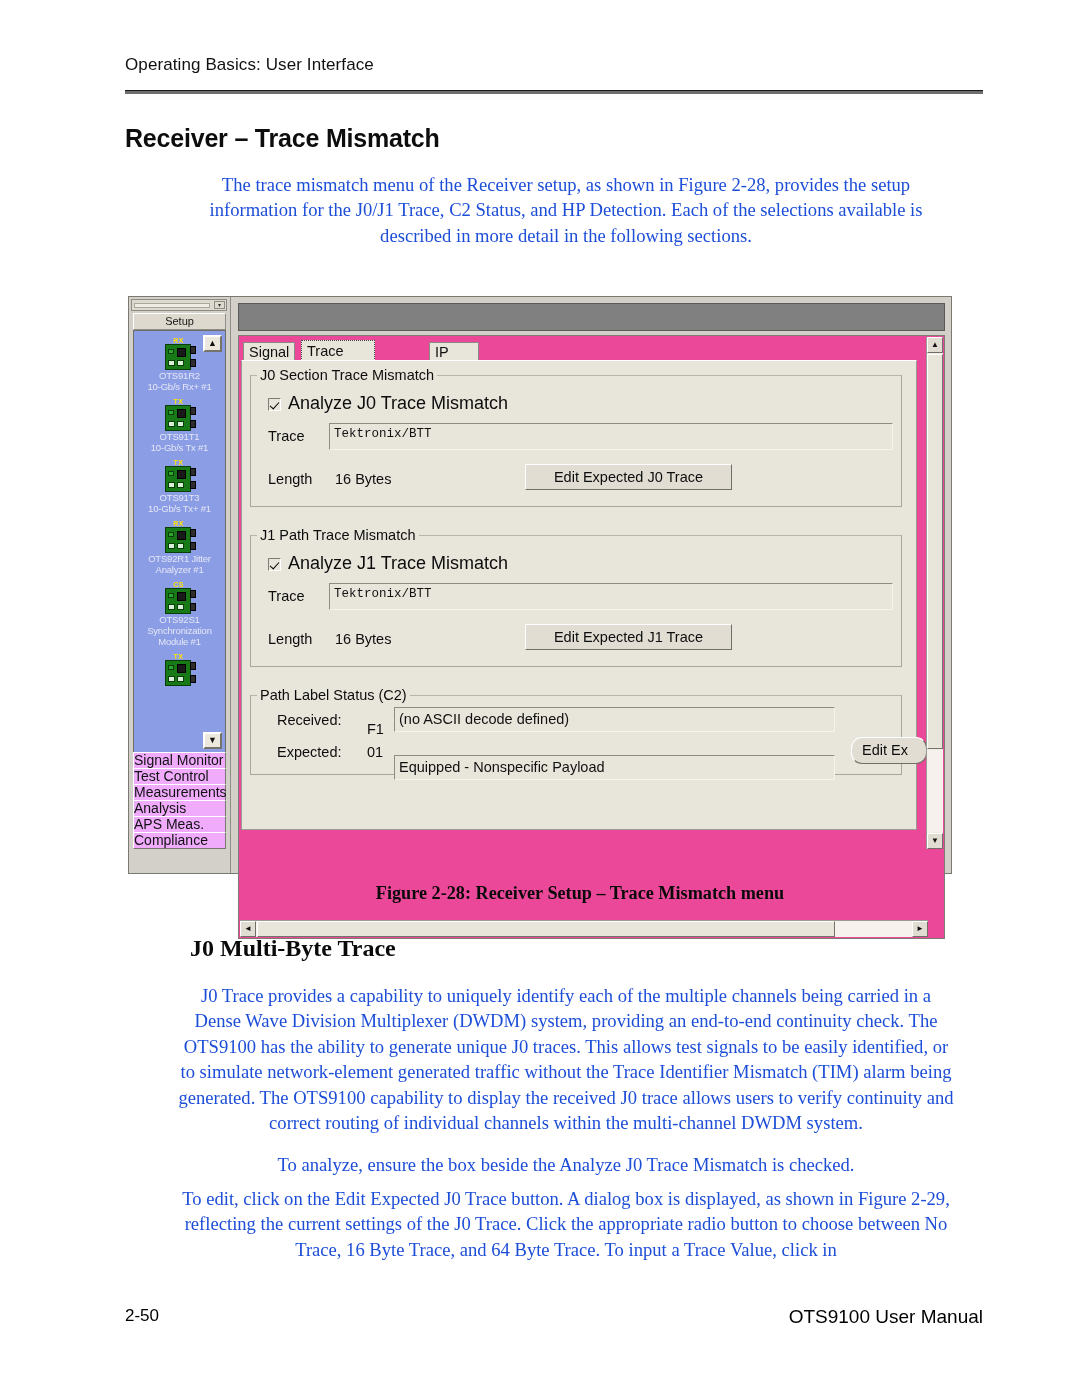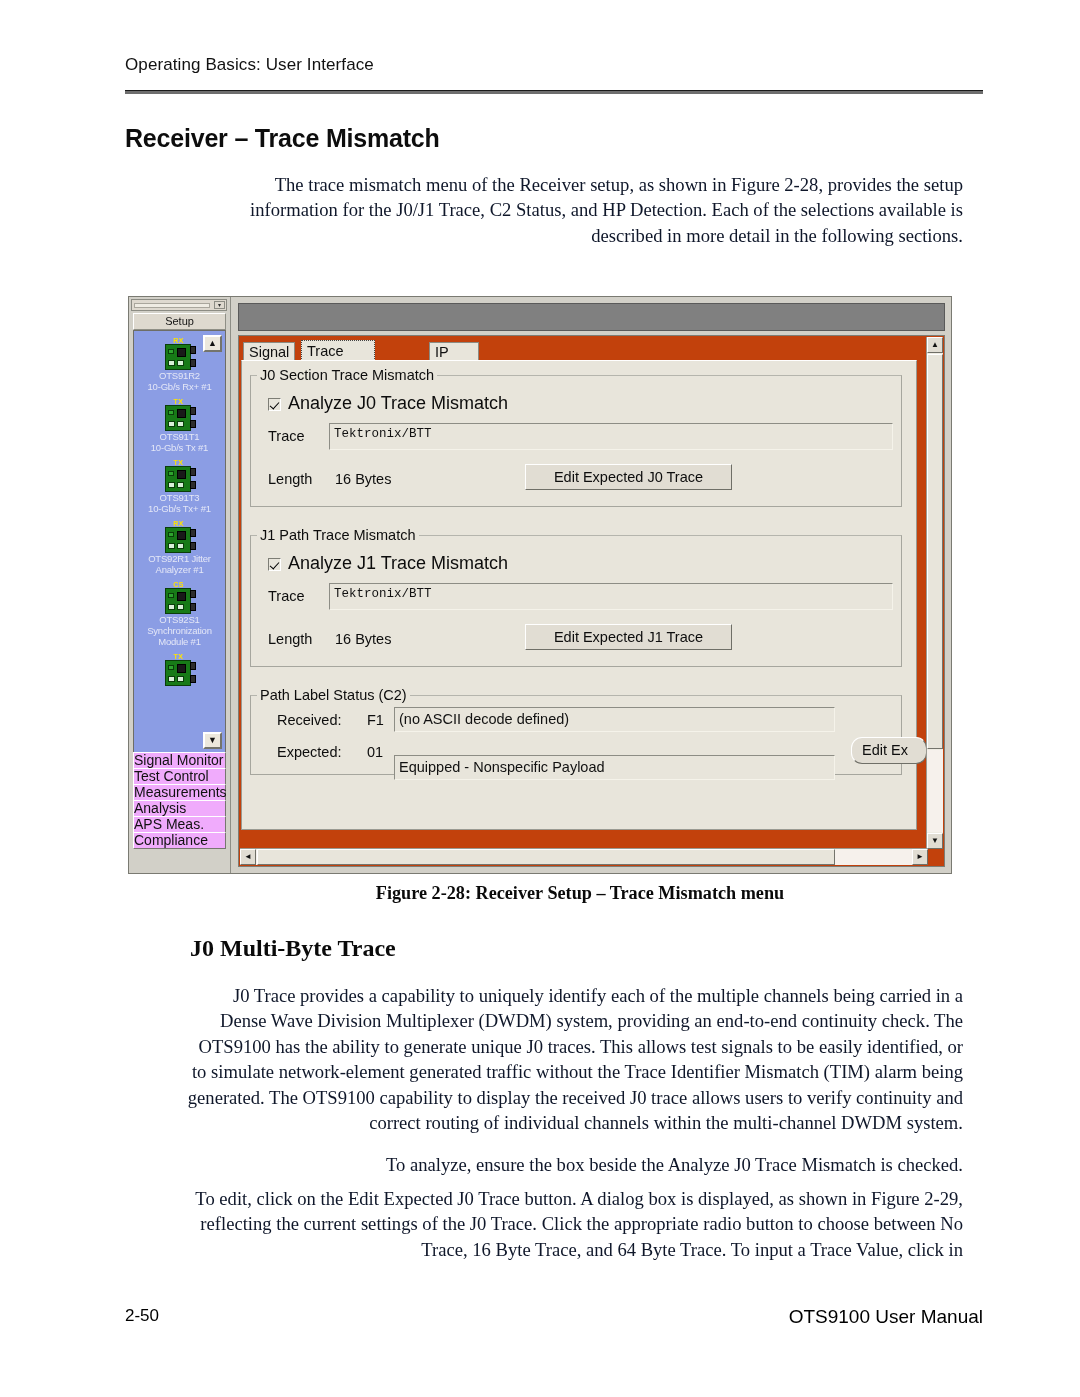--- a/index.html
+++ b/index.html
@@ -43,27 +43,27 @@
     top: 124px;
     margin: 0;
     font-family: "Liberation Sans", sans-serif;
     font-size: 25px;
     font-weight: bold;
     letter-spacing: -0.2px;
     color: #0d0d0d;
   }
   .body-block {
     position: absolute;
-    left: 183px;
+    left: 176px;
     width: 780px;
     font-family: "Liberation Serif", serif;
     font-size: 18.6px;
     line-height: 25.4px;
-    text-align: right;
-    color: #0f172a;
+    text-align: center;
+    color: #1d4ed8;
   }
   #intro-paragraph { top: 172px; }
 
   h2.sub-title {
     position: absolute;
     left: 190px;
     top: 935px;
     margin: 0;
     font-family: "Liberation Serif", serif;
     font-size: 24px;
@@ -289,22 +289,22 @@
     left: 17px;
     top: 5px;
     font-size: 11px;
     color: #0f172a;
     letter-spacing: 0.2px;
     margin-top: 48px;
   }
   .client-area {
     position: absolute;
     left: 6px; top: 36px;
-    width: 707px; height: 532px;
-    background: #c2410c;
+    width: 707px; height: 604px;
+    background: #ec4899;
     border: 1px solid #7d7d75;
     box-sizing: border-box;
   }
 
   
   .tab-row {
     position: absolute;
     left: 4px; top: 4px;
     height: 22px;
   }
@@ -650,21 +650,21 @@
 
           <div class="fld-label" style="left:17px; top:95px;">Length</div>
           <div class="fld-label" style="left:84px; top:95px;">16 Bytes</div>
           <div class="push-btn" style="left:274px; top:88px; width:207px; height:26px; line-height:24px;">Edit Expected J1 Trace</div>
         </div>
 
         <div class="group" style="left:8px; top:334px; width:652px; height:80px;">
           <div class="group-title">Path Label Status (C2)</div>
 
           <div class="fld-label" style="left:26px; top:16px;">Received:</div>
-          <div class="fld-label" style="left:116px; top:16px;text-align:right;">F1</div>
+          <div class="fld-label" style="left:116px; top:25px;text-align:right;">F1</div>
           <div class="text-field sans" style="left:143px; top:11px; width:441px; height:25px; line-height:22px;">(no ASCII decode defined)</div>
 
           <div class="fld-label" style="left:26px; top:48px;">Expected:</div>
           <div class="fld-label" style="left:116px; top:48px;">01</div>
           <div class="text-field sans" style="left:143px; top:43px; width:441px; height:25px; line-height:22px;margin-top:16px;">Equipped - Nonspecific Payload</div>
 
           <div class="push-btn" style="left:600px; top:41px; width:76px; height:27px; line-height:25px; text-align:left; padding-left:10px;border-radius:11px;">Edit Ex</div>
         </div>
 
       </div>

